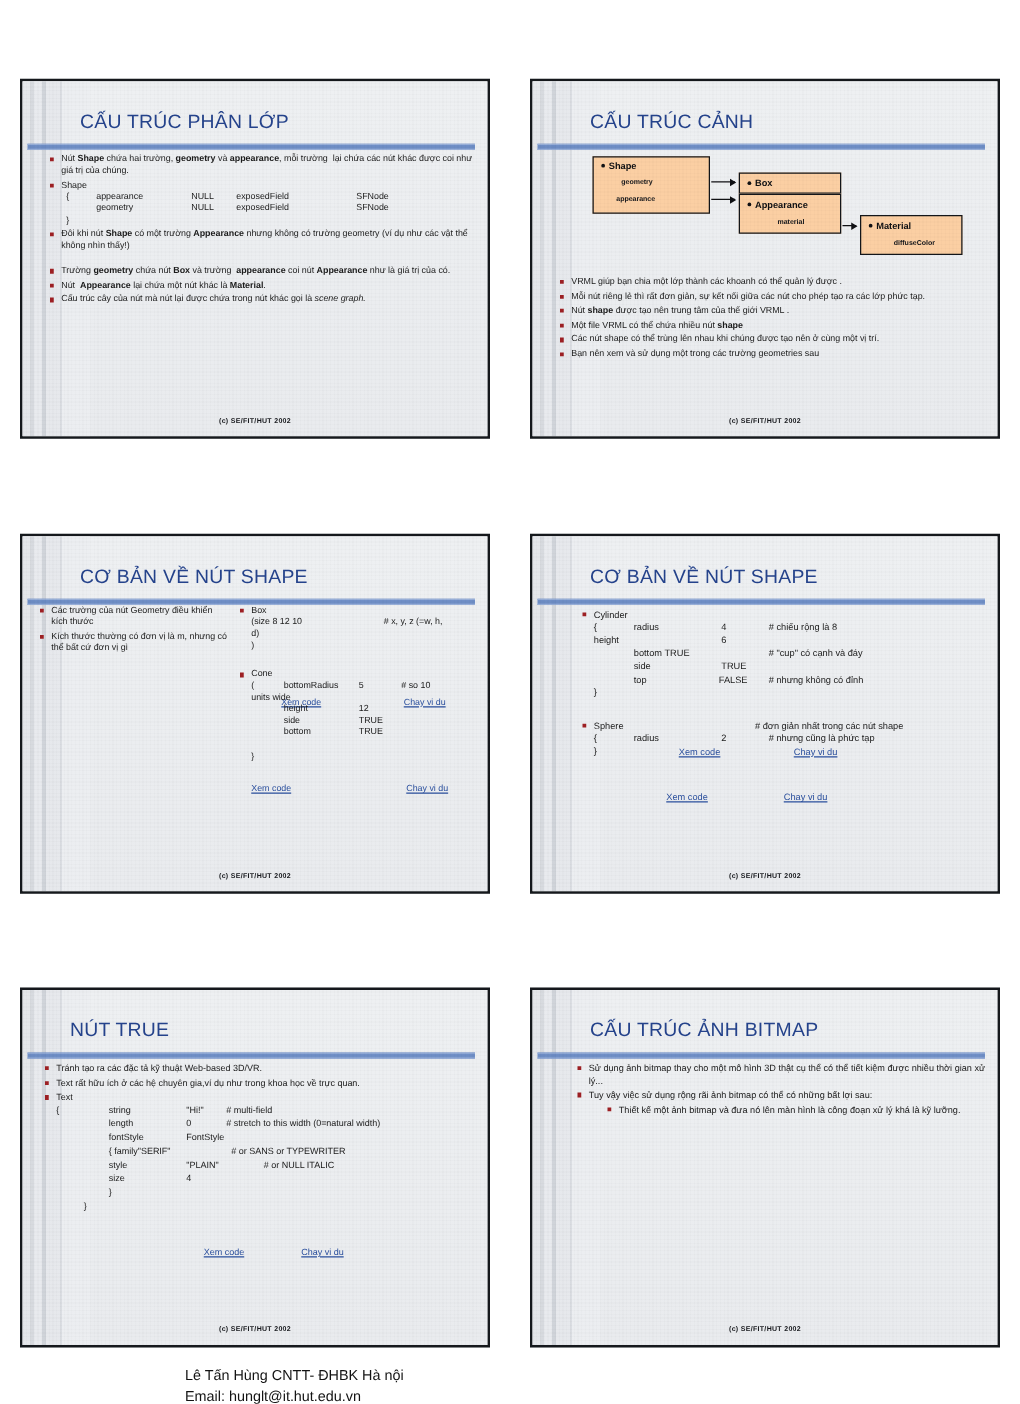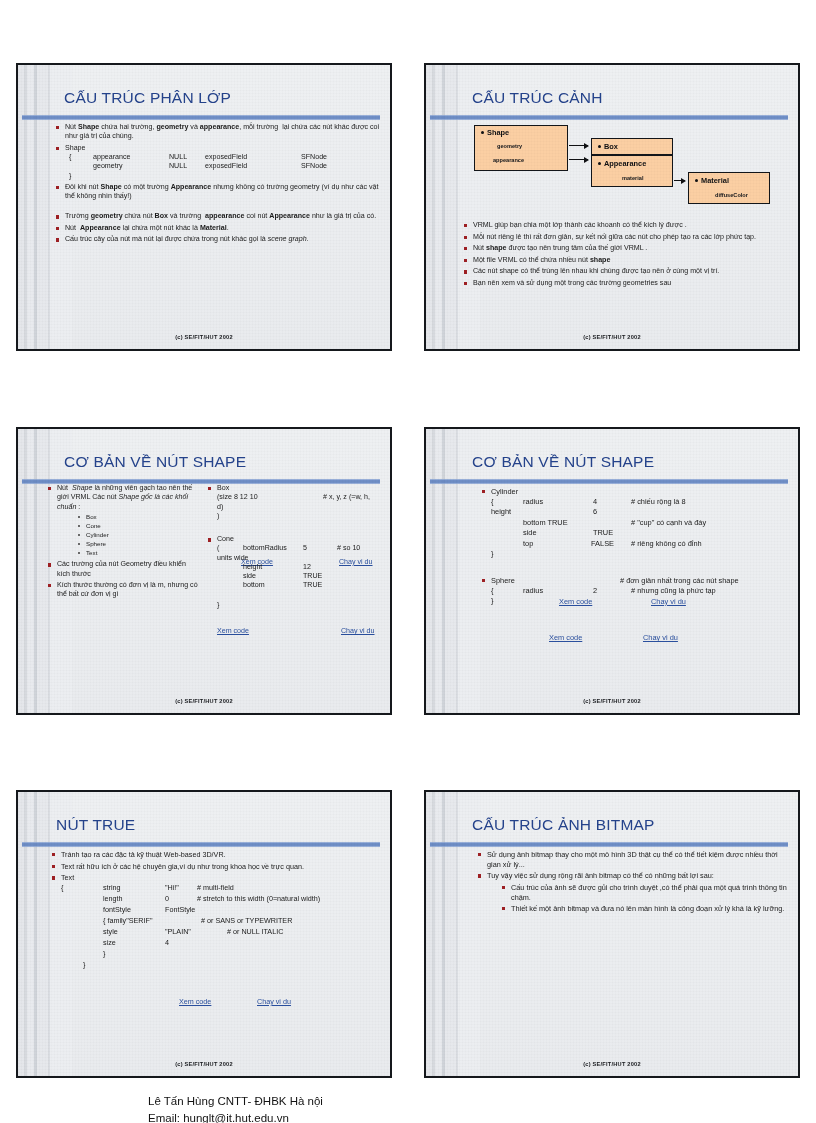--- a/index.html
+++ b/index.html
@@ -85,21 +85,20 @@
     border-top: 1px solid #8aa5d4;
     border-bottom: 1px solid #8aa5d4;
   }
 
   .body {
     position: absolute;
     left: 20px; right: 8px; top: 58px; bottom: 28px;
     font-size: 7.1px;
     line-height: 1.32;
     color: #1b1b1b;
-    padding-left: 16px;
   }
 
   ul.bl { list-style: none; margin: 0; padding: 0; }
   ul.bl > li {
     position: relative;
     padding-left: 11px;
     margin-bottom: 2.2px;
   }
   ul.bl > li::before {
     content: "";
@@ -290,21 +289,21 @@
           <span class="fld" style="left:26px;top:19px">diffuseColor</span>
         </div>
 
         <div class="arrow" style="left:95px; top:20px; width:19px;"></div>
         <div class="arrow" style="left:95px; top:34px; width:19px;"></div>
         <div class="arrow" style="left:200px; top:55px; width:11px;"></div>
       </div>
 
       <div class="body" style="top:156px">
         <ul class="bl">
-          <li>VRML giúp bạn chia một lớp thành các khoanh có thể kích lý được .</li>
+          <li>VRML giúp bạn chia một lớp thành các khoanh có thể quản lý được .</li>
           <li>Mỗi nút riêng lẻ thì rất đơn giản, sự kết nối giữa các nút cho phép tạo ra các  lớp phức tạp.</li>
           <li>Nút <b>shape</b> được tạo nên trung tâm của thế giới VRML .</li>
           <li>Một file VRML có thể chứa nhiều nút <b>shape</b></li>
           <li>Các nút shape có thể trùng lên nhau khi chúng được tạo nên ở cùng một vị trí.</li>
           <li>Bạn nên xem và sử dụng một trong các trường  geometries sau</li>
         </ul>
       </div>
       <div class="foot">(c) SE/FIT/HUT 2002</div>
     </div>
   </div>
@@ -313,30 +312,20 @@
     <div class="canvas">
       <div class="stripes"></div>
       <div class="title">CƠ BẢN VỀ NÚT SHAPE</div>
       <div class="rule"></div>
 
       <div class="body" style="top:55px; left:12px;">
         <div class="two-col">
 
           <div class="col-l">
             <ul class="bl">
-              <li>
-                Nút&nbsp; <i>Shape</i> là những viên gạch tao nên thế giới VRML Các nút <i>Shape gốc là các khối chuẩn</i> :
-                <ul class="sub">
-                  <li>Box</li>
-                  <li>Cone</li>
-                  <li>Cylinder</li>
-                  <li>Sphere</li>
-                  <li>Text</li>
-                </ul>
-              </li>
               <li>Các trường của nút Geometry điều khiển kích thước</li>
               <li>Kích thước thường có đơn vị là m, nhưng có thể bất cứ đơn vị gì</li>
             </ul>
           </div>
 
           <div class="col-r">
             <ul class="bl">
               <li>
                 <span>Box</span>
                 <div class="code">
@@ -423,21 +412,21 @@
                 <span class="c" style="left:32px">bottom  TRUE</span>
                 <span class="c" style="left:140px"># "cup" có cạnh và đáy</span>
               </div>
               <div class="row" style="height:10.5px">
                 <span class="c" style="left:32px">side</span>
                 <span class="c" style="left:102px">TRUE</span>
               </div>
               <div class="row" style="height:10.5px">
                 <span class="c" style="left:32px">top</span>
                 <span class="c" style="left:100px">FALSE</span>
-                <span class="c" style="left:140px"># riêng không có đỉnh</span>
+                <span class="c" style="left:140px"># nhưng không có đỉnh</span>
               </div>
               <div class="row" style="height:10.5px">
                 <span class="c" style="left:0px">}</span>
               </div>
               <div class="row" style="height:14px">
                 <a class="c lnk" style="left:68px" href="#">Xem code</a>
                 <a class="c lnk" style="left:160px" href="#">Chay vi du</a>
               </div>
             </div>
           </li>
@@ -526,21 +515,20 @@
       <div class="stripes"></div>
       <div class="title">CẤU TRÚC ẢNH BITMAP</div>
       <div class="rule"></div>
 
       <div class="body" style="top:58px; left:34px; font-size:7.3px">
         <ul class="bl">
           <li>Sử dụng ảnh bitmap thay cho một mô hình 3D thật cụ thể có thể tiết kiệm được nhiều thời gian xử lý...</li>
           <li>
             <span>Tuy vậy việc sử dụng rộng rãi ảnh bitmap có thể có những bất lợi sau:</span>
             <ul class="sub2">
-              <li>Cấu trúc của ảnh sẽ được gủi cho trình duyệt ,có thể phải qua một quá trình thông tin chậm.</li>
               <li>Thiết kế một ảnh bitmap và đưa nó lên màn hình là công đoạn xử lý khá là kỹ lưỡng.</li>
             </ul>
           </li>
         </ul>
       </div>
       <div class="foot">(c) SE/FIT/HUT 2002</div>
     </div>
   </div>
 
   <div class="pagefoot">

